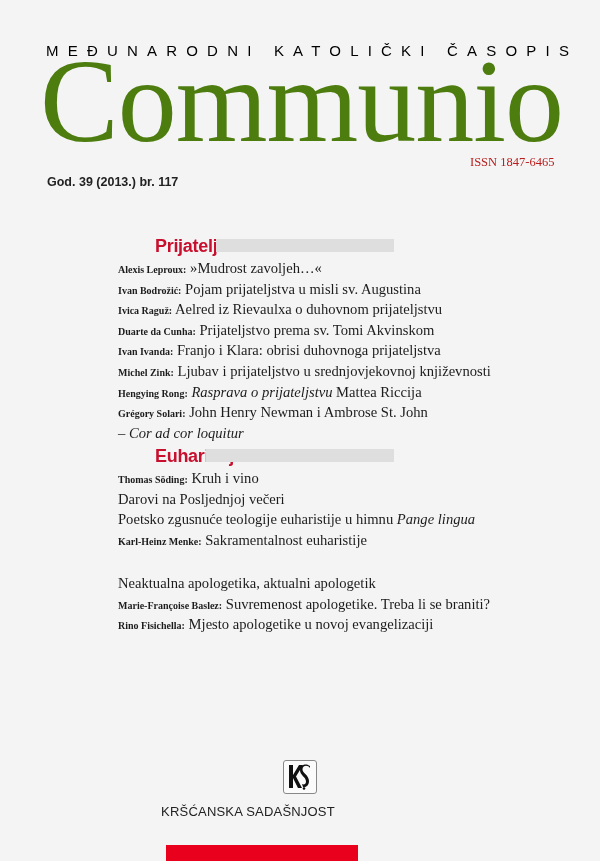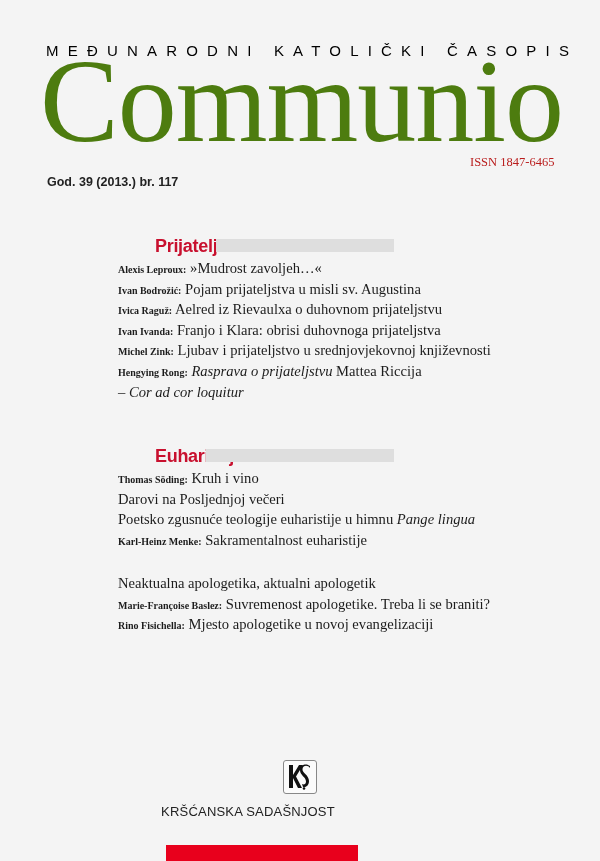--- a/index.html
+++ b/index.html
@@ -148,23 +148,25 @@
 
 <div class="section" style="top:236px;">
   <div class="section-head">
     <span class="section-title">Prijateljstvo</span>
     <span class="section-rule" style="left:98px;width:178px;"></span>
   </div>
   <ul class="entries">
     <li class="entry"><span class="author">Alexis Leproux:</span><span> »Mudrost zavoljeh…«</span></li>
     <li class="entry"><span class="author">Ivan Bodrožić:</span><span> Pojam prijateljstva u misli sv. Augustina</span></li>
     <li class="entry"><span class="author">Ivica Raguž:</span><span> Aelred iz Rievaulxa o duhovnom prijateljstvu</span></li>
+    <li class="entry"><span class="author">Duarte da Cunha:</span><span> Prijateljstvo prema sv. Tomi Akvinskom</span></li>
     <li class="entry"><span class="author">Ivan Ivanda:</span><span> Franjo i Klara: obrisi duhovnoga prijateljstva</span></li>
     <li class="entry"><span class="author">Michel Zink:</span><span> Ljubav i prijateljstvo u srednjovjekovnoj književnosti</span></li>
     <li class="entry"><span class="author">Hengying Rong:</span><span> </span><span class="it">Rasprava o prijateljstvu</span><span> Mattea Riccija</span></li>
+    <li class="entry"><span class="author">Grégory Solari:</span><span> John Henry Newman i Ambrose St. John</span></li>
     <li class="entry"><span class="it">– Cor ad cor loquitur</span></li>
   </ul>
 </div>
 
 <div class="section" style="top:446px;">
   <div class="section-head">
     <span class="section-title">Euharistija</span>
     <span class="section-rule" style="left:88px;width:188px;"></span>
   </div>
   <ul class="entries">

